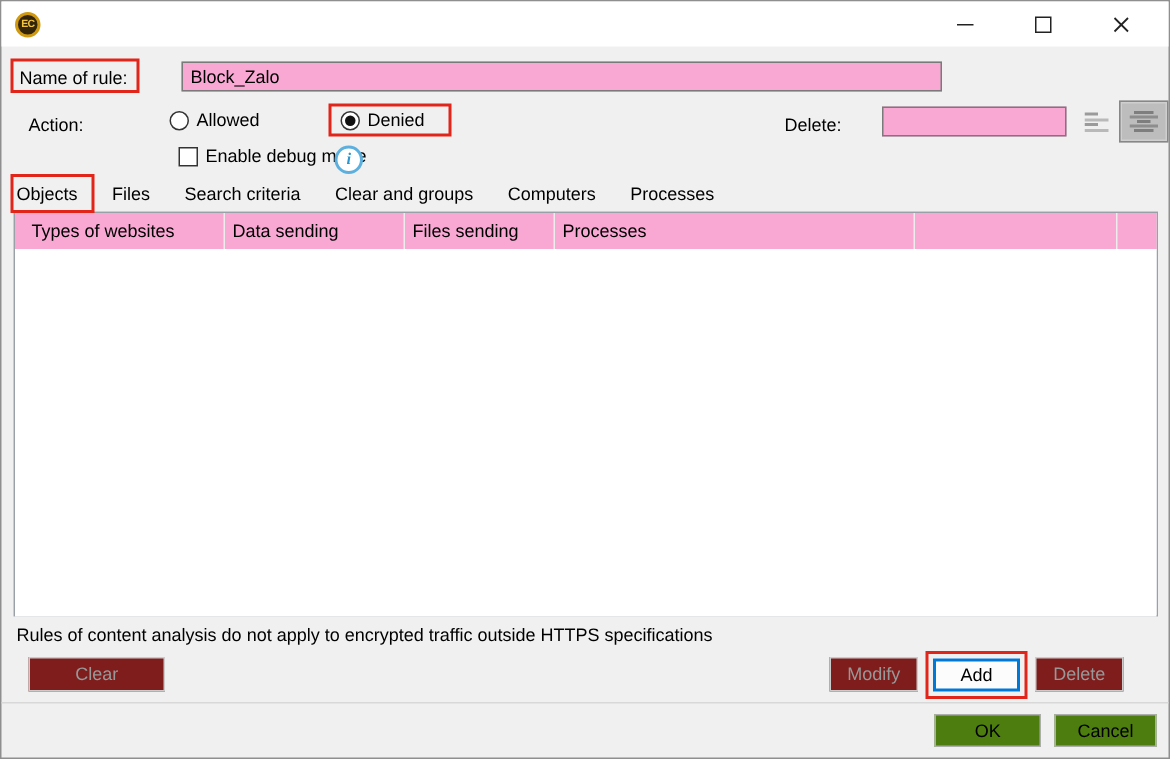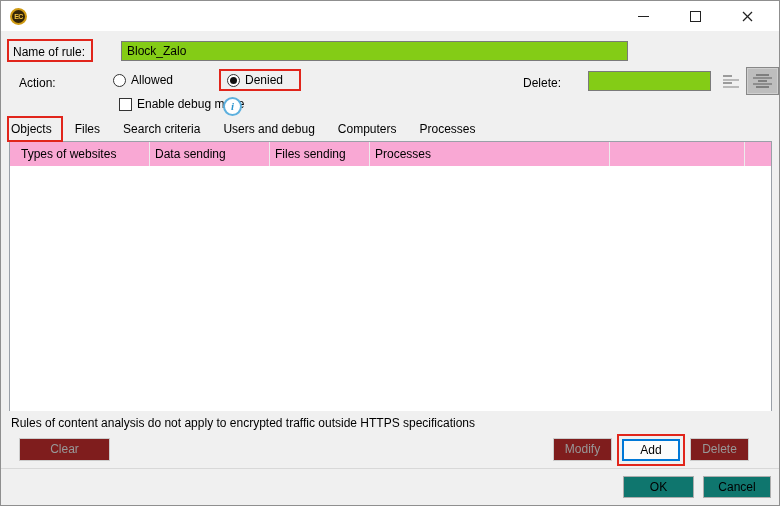--- a/index.html
+++ b/index.html
@@ -24,21 +24,21 @@
     letter-spacing:-0.5px;flex:0 0 auto;
   }
   .title-text{margin-left:7px;font-weight:bold;font-size:12.5px;white-space:nowrap;}
   .win-controls{position:absolute;right:6px;top:0;height:30px;display:flex;}
   .win-btn{width:52px;height:30px;display:flex;align-items:center;justify-content:center;cursor:default;}
   .glyph-min{display:block;width:11px;height:0;border-top:1px solid #222;}
   .glyph-max{display:block;width:9px;height:9px;border:1px solid #222;background:transparent;}
   
   .lbl{position:absolute;white-space:nowrap;}
   .textbox{
-    position:absolute;background:#84cc16;border:1px solid #7a7a7a;
+    position:absolute;background:#f9a8d4;border:1px solid #7a7a7a;
     font-family:"Liberation Sans",sans-serif;font-size:12px;
     padding:1px 5px;box-sizing:border-box;outline:none;
   }
   .radio-row{position:absolute;display:flex;align-items:center;}
   .radio{
     width:13px;height:13px;border:1px solid #333;border-radius:50%;
     background:#fff;display:inline-block;position:relative;box-sizing:border-box;flex:0 0 auto;
   }
   .radio.sel::after{
     content:"";position:absolute;left:2px;top:2px;width:7px;height:7px;
@@ -77,21 +77,21 @@
   .lv-col.cfill{flex:1;border-right:none;}
   .lv-body{height:245px;background:#fff;}
   
   .note{position:absolute;left:10px;top:415px;color:#000000;}
   .btn{
     position:absolute;height:23px;box-sizing:border-box;text-align:center;
     font-family:"Liberation Sans",sans-serif;font-size:12px;line-height:21px;cursor:default;
   }
   .btn.disabled{background:#7f1d1d;color:#989898;border:1px solid #cccccc;}
   .btn.default-focused{background:#fcfcfc;color:#000;border:2px solid #0078d7;line-height:18px;}
-  .btn.std{background:#0f766e;color:#000;border:1px solid #adadad;}
+  .btn.std{background:#4d7c0f;color:#000;border:1px solid #adadad;}
   .bottom-sep{position:absolute;left:0;top:467px;width:100%;height:0;border-top:1px solid #d8d8d8;}
   
   .annot{position:absolute;border:2px solid #e1251b;background:transparent;pointer-events:none;box-sizing:border-box;}
 </style>
 </head>
 <body>
 
 <div class="dialog">
 
   <div class="titlebar">
@@ -148,21 +148,21 @@
   <div class="radio-row" style="left:118px;top:96px;">
     <span class="checkbox"></span>
     <span class="radio-label">Enable debug mode</span>
   </div>
   <div class="info-icon" style="left:222px;top:96px;">i</div>
 
   <div class="tabs">
     <span class="tab">Objects</span>
     <span class="tab">Files</span>
     <span class="tab">Search criteria</span>
-    <span class="tab">Users and debug</span>
+    <span class="tab">Clear and groups</span>
     <span class="tab">Computers</span>
     <span class="tab">Processes</span>
   </div>
 
   <div class="listview">
     <div class="lv-header">
       <div class="lv-col c0">Types of websites</div>
       <div class="lv-col c1">Data sending</div>
       <div class="lv-col c2">Files sending</div>
       <div class="lv-col c3">Processes</div>

